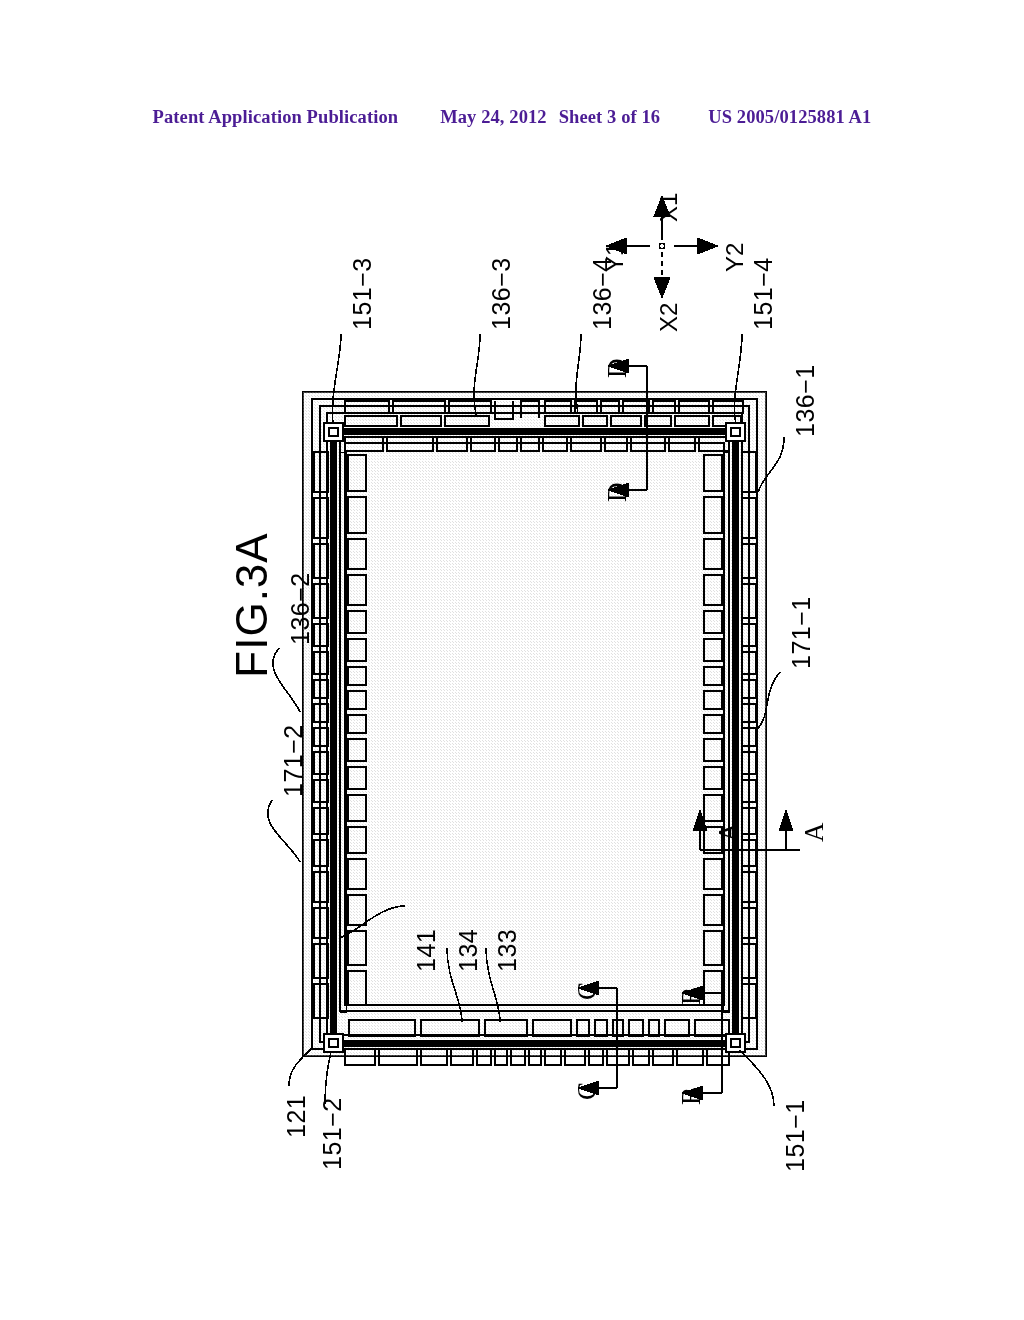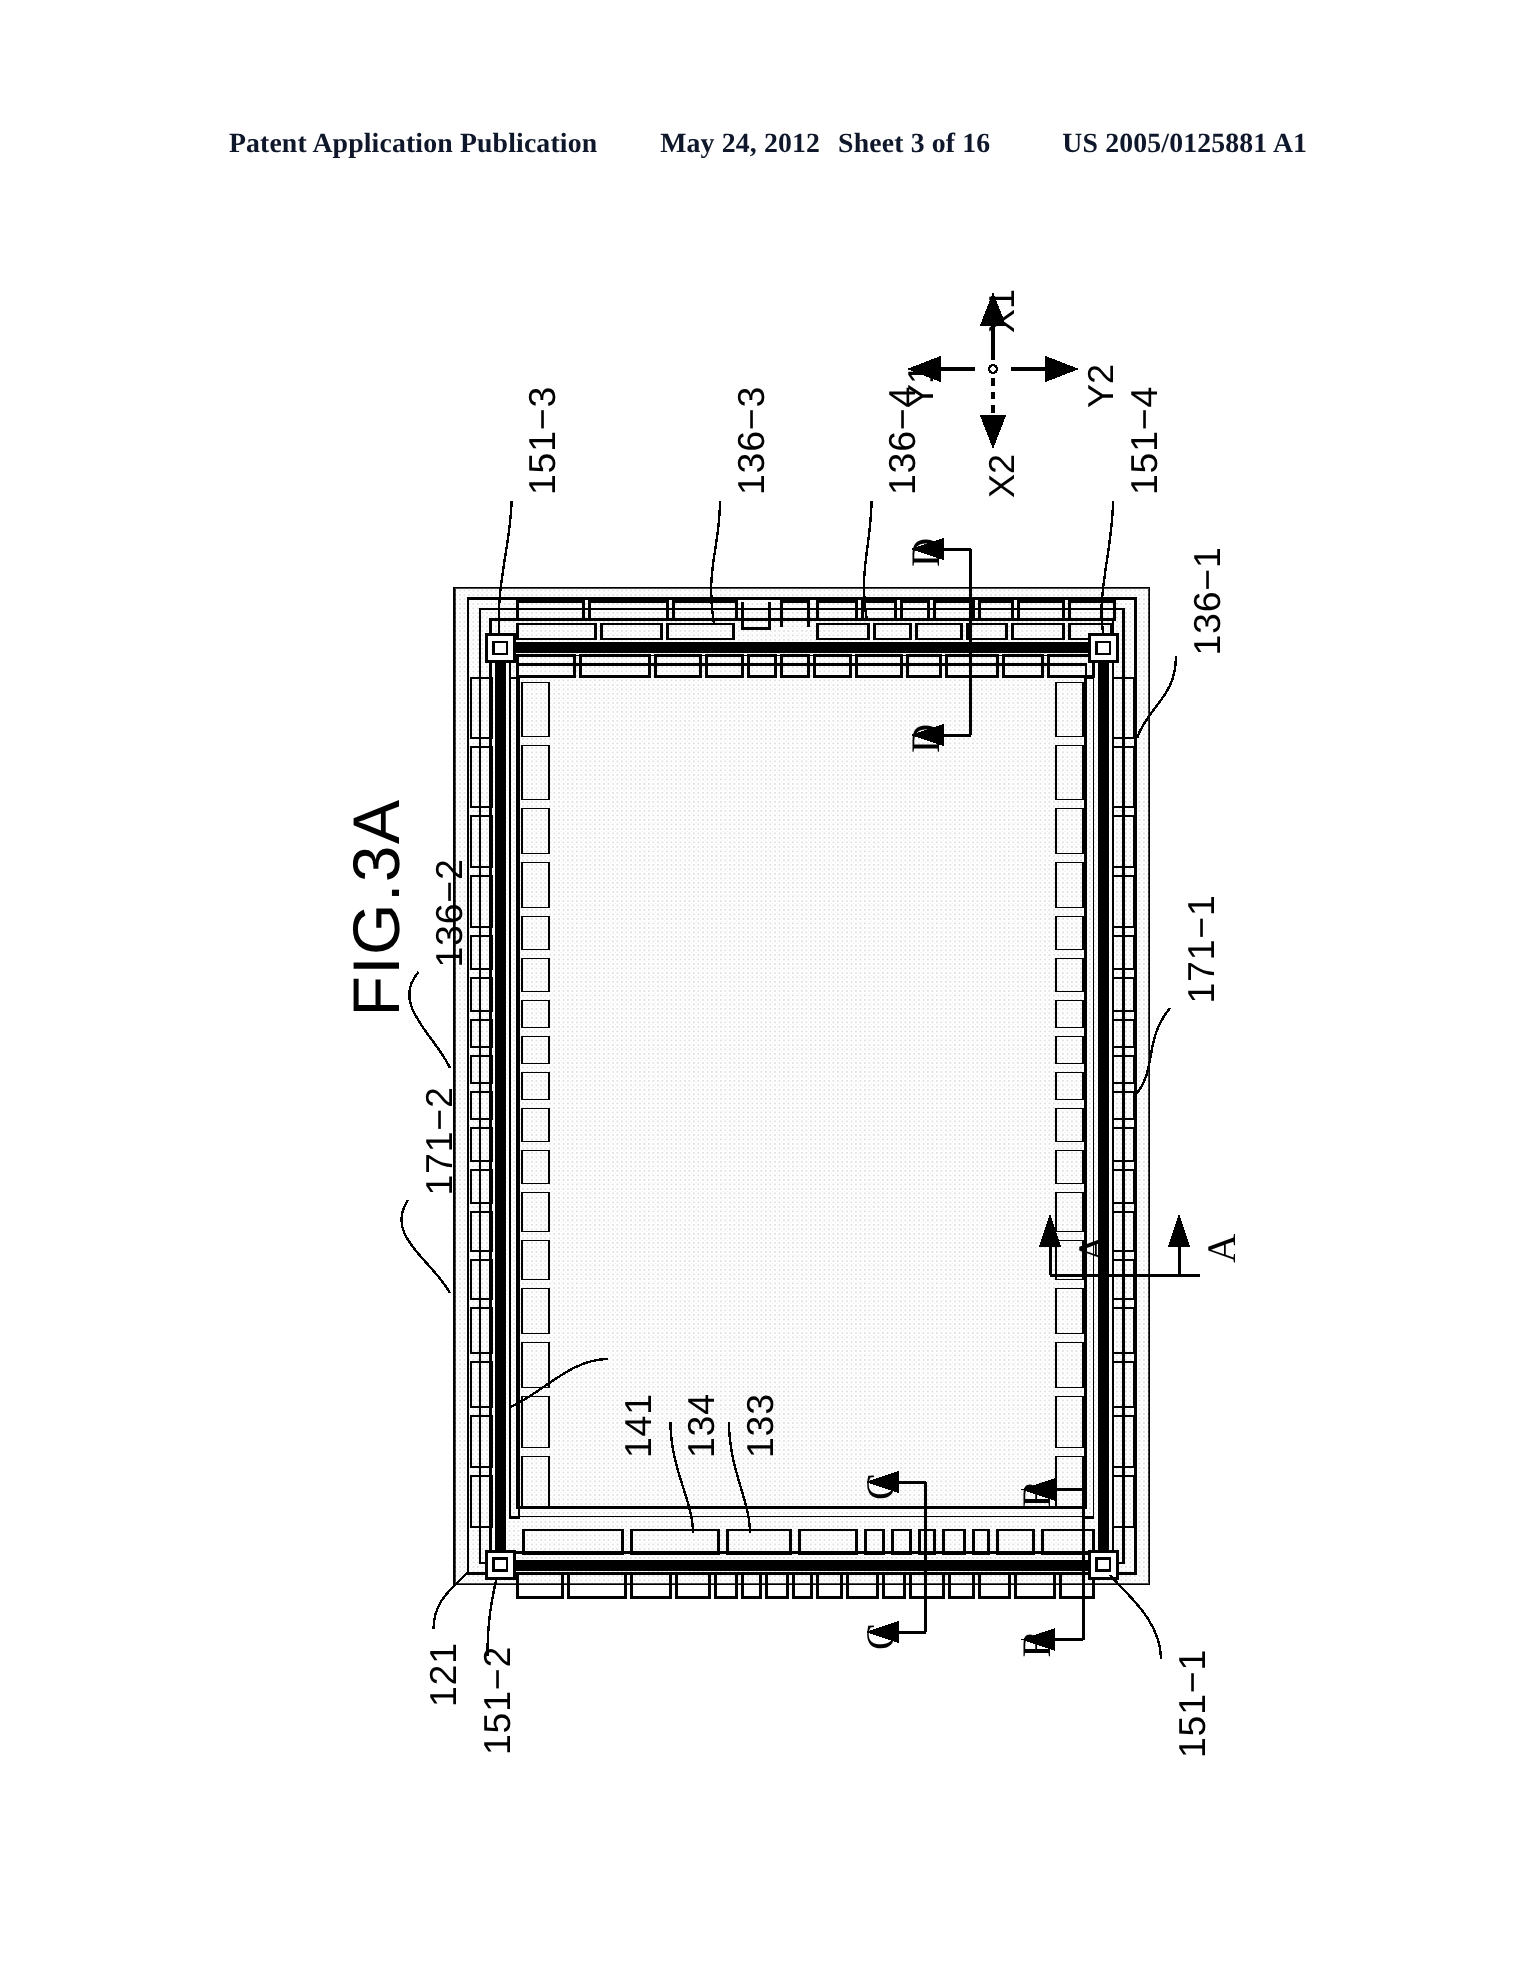--- a/index.html
+++ b/index.html
@@ -21,27 +21,27 @@
     top: 86px;
     left: 0;
     width: 1024px;
     height: 34px;
     display: flex;
     justify-content: center;
     align-items: baseline;
     font-family: "Liberation Serif", serif;
     font-weight: bold;
     font-size: 18.5px;
-    color: #0f172a;
+    color: #4c1d95;
     white-space: nowrap;
     letter-spacing: 0.1px;
   }
   #page-header .h-pub   { margin-right: 42px; }
   #page-header .h-date  { margin-right: 12px; text-align: center; }
-  #page-header .h-sheet { margin-right: 48px; }
+  #page-header .h-sheet { margin-right: 48px; margin-top: 21px; }
   #page-header .h-pat   { }
 
   
   #figure {
     position: absolute;
     left: 0;
     top: 0;
     width: 1024px;
     height: 1320px;
   }

